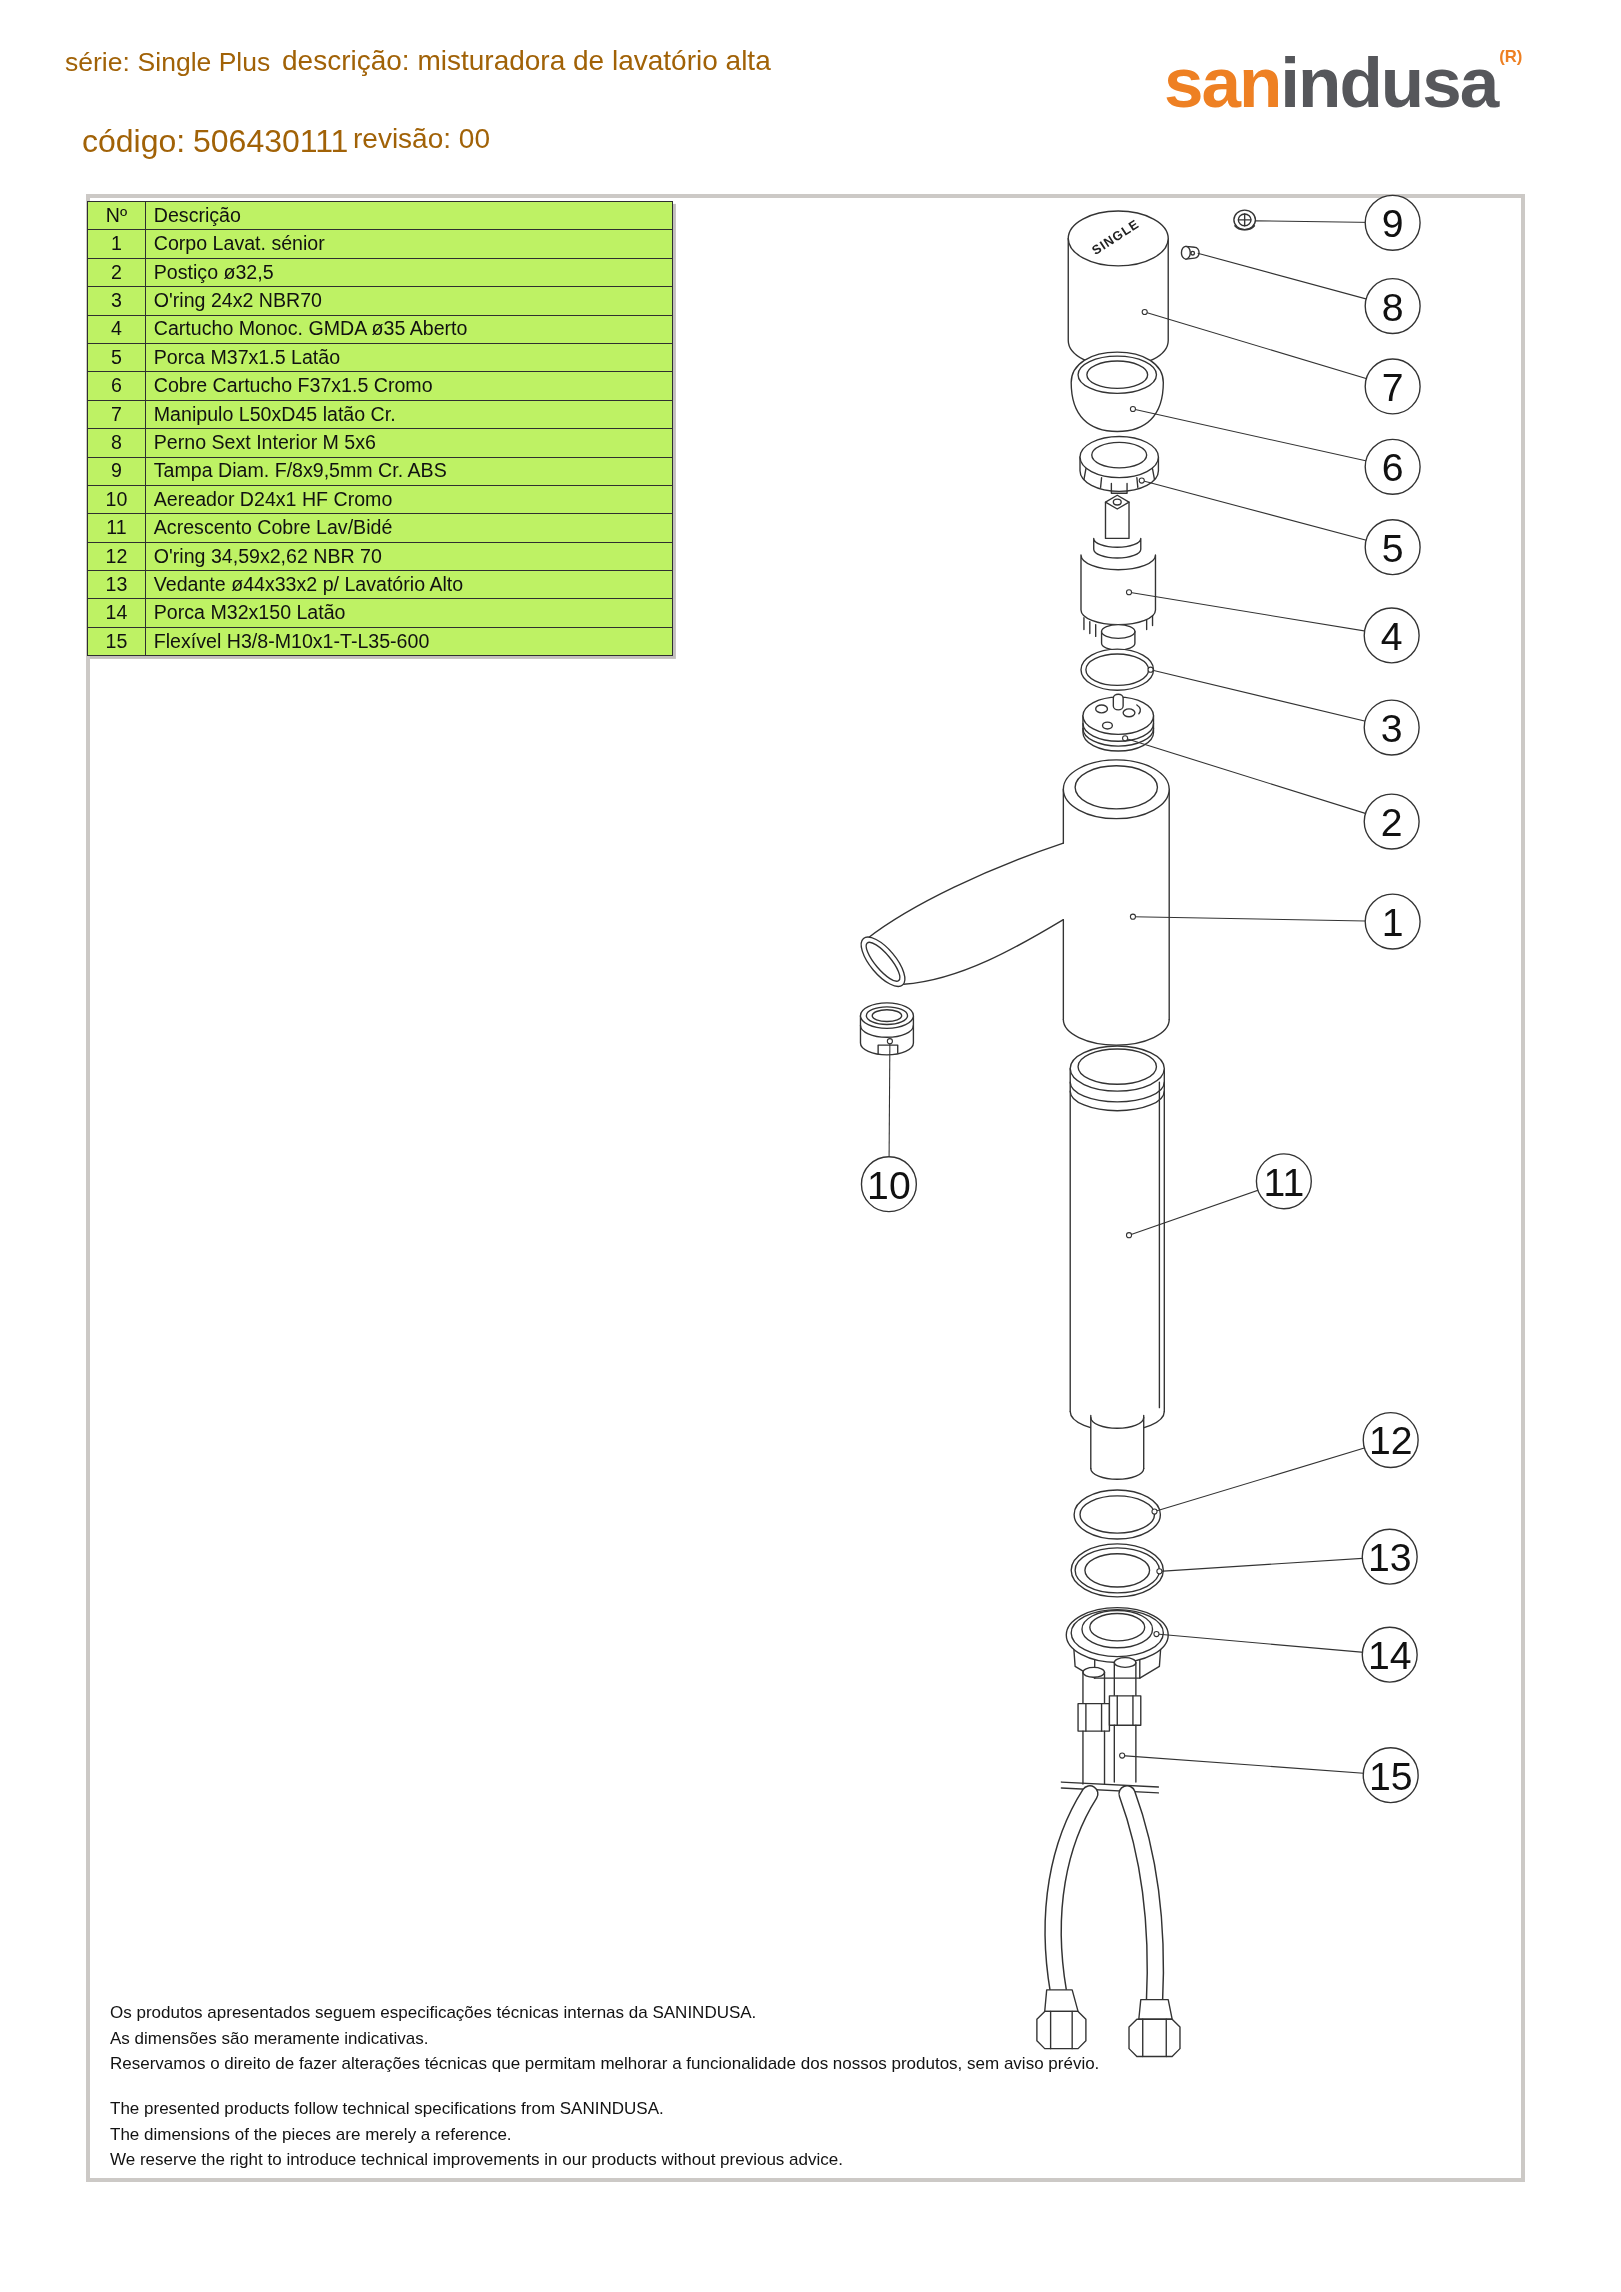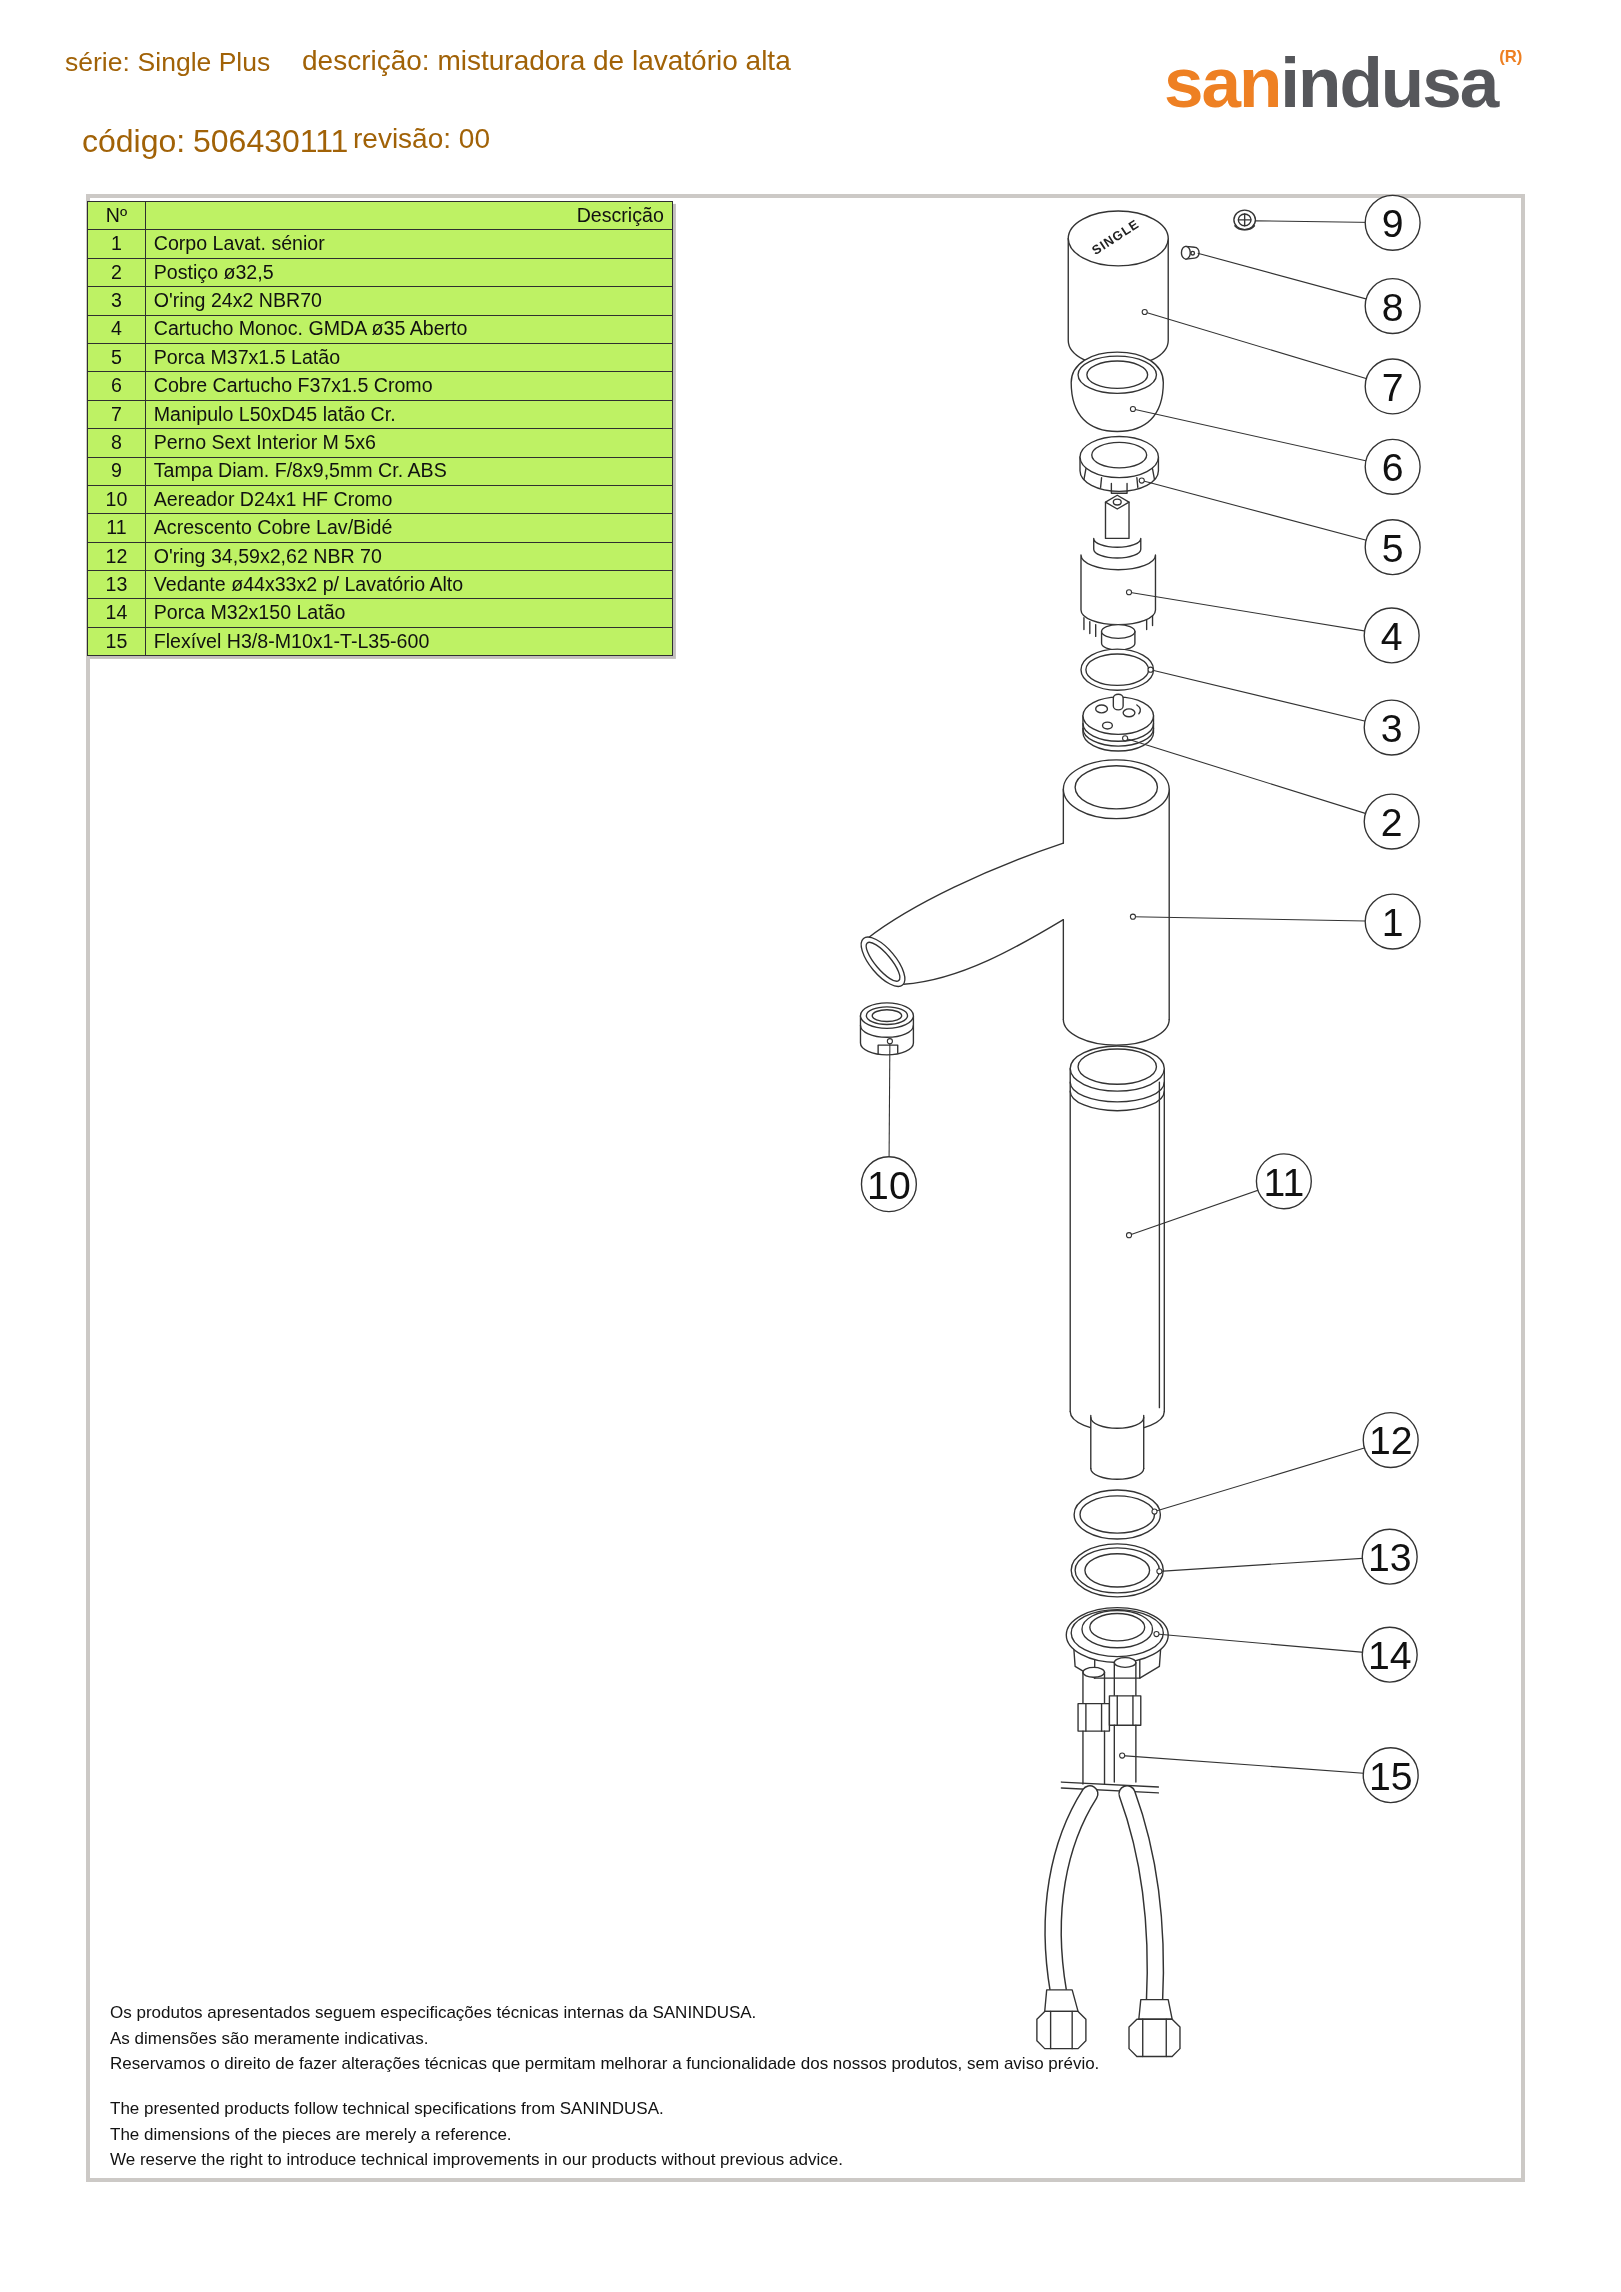--- a/index.html
+++ b/index.html
@@ -19,41 +19,41 @@
 
   
   .frame{position:absolute;left:86px;top:194px;width:1439px;height:1988px;
          border:4.9px solid #ccc9c6;box-sizing:border-box;}
 
   
   .parts-table-wrap{position:absolute;left:87px;top:201px;}
   table.parts{border-collapse:collapse;background:#bef264;box-shadow:2.9px 2.9px 0 #c2bfbd;}
   table.parts th,table.parts td{border:1px solid #2f2f2f;font-size:19.6px;font-weight:normal;
       color:#111;height:27.4px;padding:0 7.8px;line-height:1.1;white-space:nowrap;}
-  table.parts th{text-align:right;}
+  table.parts th{text-align:left;}
   table.parts td:first-child,table.parts th:first-child{width:57px;text-align:center;padding:0;}
   table.parts td:last-child,table.parts th:last-child{width:510px;}
 
   
   .diagram-svg{position:absolute;left:0;top:0;}
 
   
   .footer-block{position:absolute;left:110px;color:#121212;font-size:17px;line-height:25.5px;}
   .ft-pt{top:2000px;}
   .ft-en{top:2096px;}
 </style>
 </head>
 <body>
 
 <div class="page">
 
   <div class="hdr-line" style="left:65px;top:47px;">
     <span class="lbl">série:</span><span>Single Plus</span>
   </div>
-  <div class="hdr-line" style="left:302px;top:45px;font-size:28px;">
+  <div class="hdr-line" style="left:282px;top:45px;font-size:28px;">
     <span class="lbl">descrição:</span><span>misturadora de lavatório alta</span>
   </div>
   <div class="hdr-line" style="left:82px;top:123px;font-size:32px;">
     <span class="lbl">código:</span><span>506430111</span>
   </div>
   <div class="hdr-line" style="left:353px;top:123px;font-size:28px;">
     <span class="lbl">revisão:</span><span>00</span>
   </div>
 
   <div class="logo">

